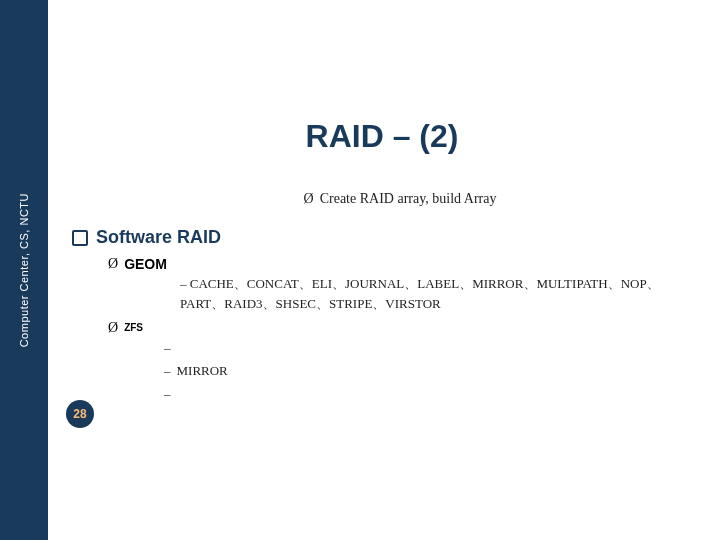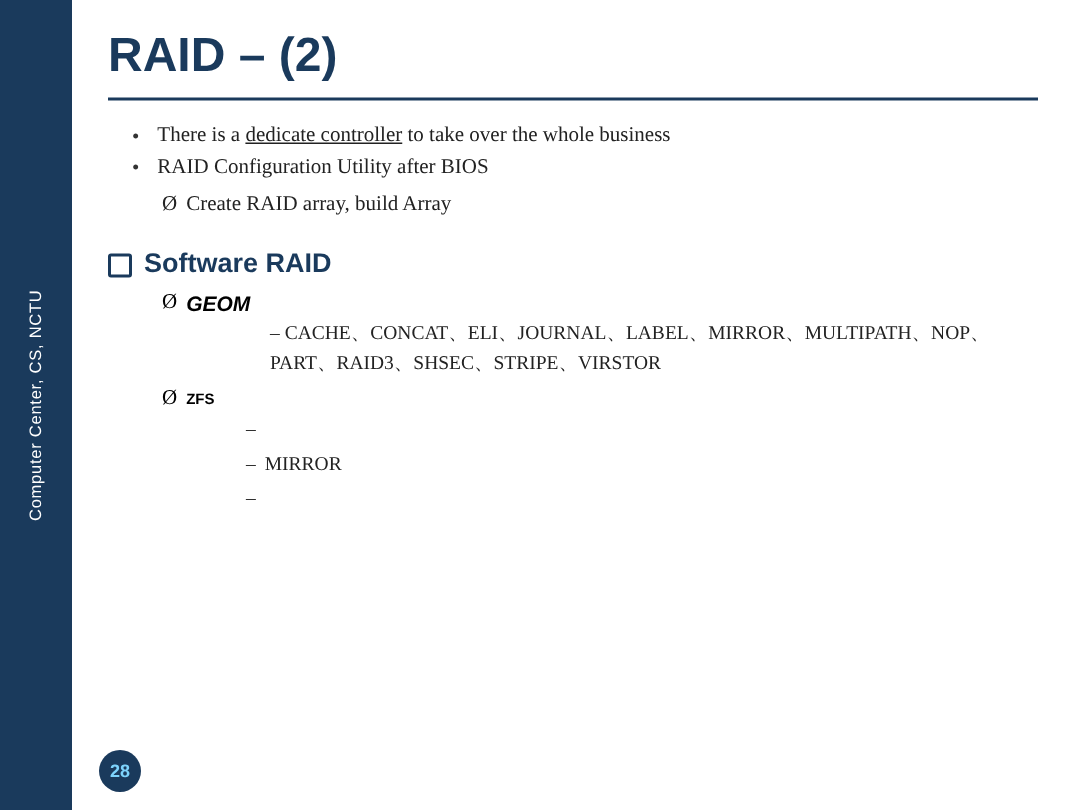--- a/index.html
+++ b/index.html
@@ -1,15 +1,15 @@
 <!DOCTYPE html>
 <html><head>
   <meta charset="utf-8">
   <style>
-    * { margin: 0; padding: 0; box-sizing: border-box; }
+    * { margin: 0; padding: 0; box-sizing: border-box; align-items: center; }
 
     body {
       width: 720px;
       height: 540px;
       font-family: "Times New Roman", Times, serif;
       background: #fff;
       overflow: hidden;
       display: flex;
     }
 
@@ -132,21 +132,20 @@
     }
 
     .dash {
       flex-shrink: 0;
     }
 
     .geom-label {
       font-weight: bold;
       font-family: Arial, sans-serif;
       font-size: 14px;
-      font-style: italic;
     }
 
     .zfs-label {
       font-weight: bold;
       font-family: Arial, sans-serif;
       font-size: 10px;
     }
 
     .geom-items {
       padding-left: 72px;
@@ -176,21 +175,21 @@
       position: absolute;
       bottom: 12px;
       left: 18px;
       width: 28px;
       height: 28px;
       background: #1a3a5c;
       border-radius: 50%;
       display: flex;
       align-items: center;
       justify-content: center;
-      color: #7dd3fc;
+      color: #fdba74;
       font-size: 12px;
       font-family: Arial, sans-serif;
       font-weight: bold;
     }
 
     .software-sub-list {
       padding-left: 36px;
     }
 
     .software-item {
@@ -213,30 +212,20 @@
 </div>
 
 <div class="main">
 
   <div class="page-title">RAID – (2)</div>
   <hr class="divider">
 
   <div class="section">
 
     <ul class="bullet-list">
-      <li>
-        <span></span>
-        <span>
-          There is a <span class="underline">dedicate controller</span> to take over the whole business
-        </span>
-      </li>
-      <li>
-        <span></span>
-        <span>RAID Configuration Utility after BIOS</span>
-      </li>
     </ul>
 
     <ul class="sub-list">
       <li>
         <span class="arrow-right">Ø</span>
         <span>Create RAID array, build Array</span>
       </li>
     </ul>
   </div>
 

